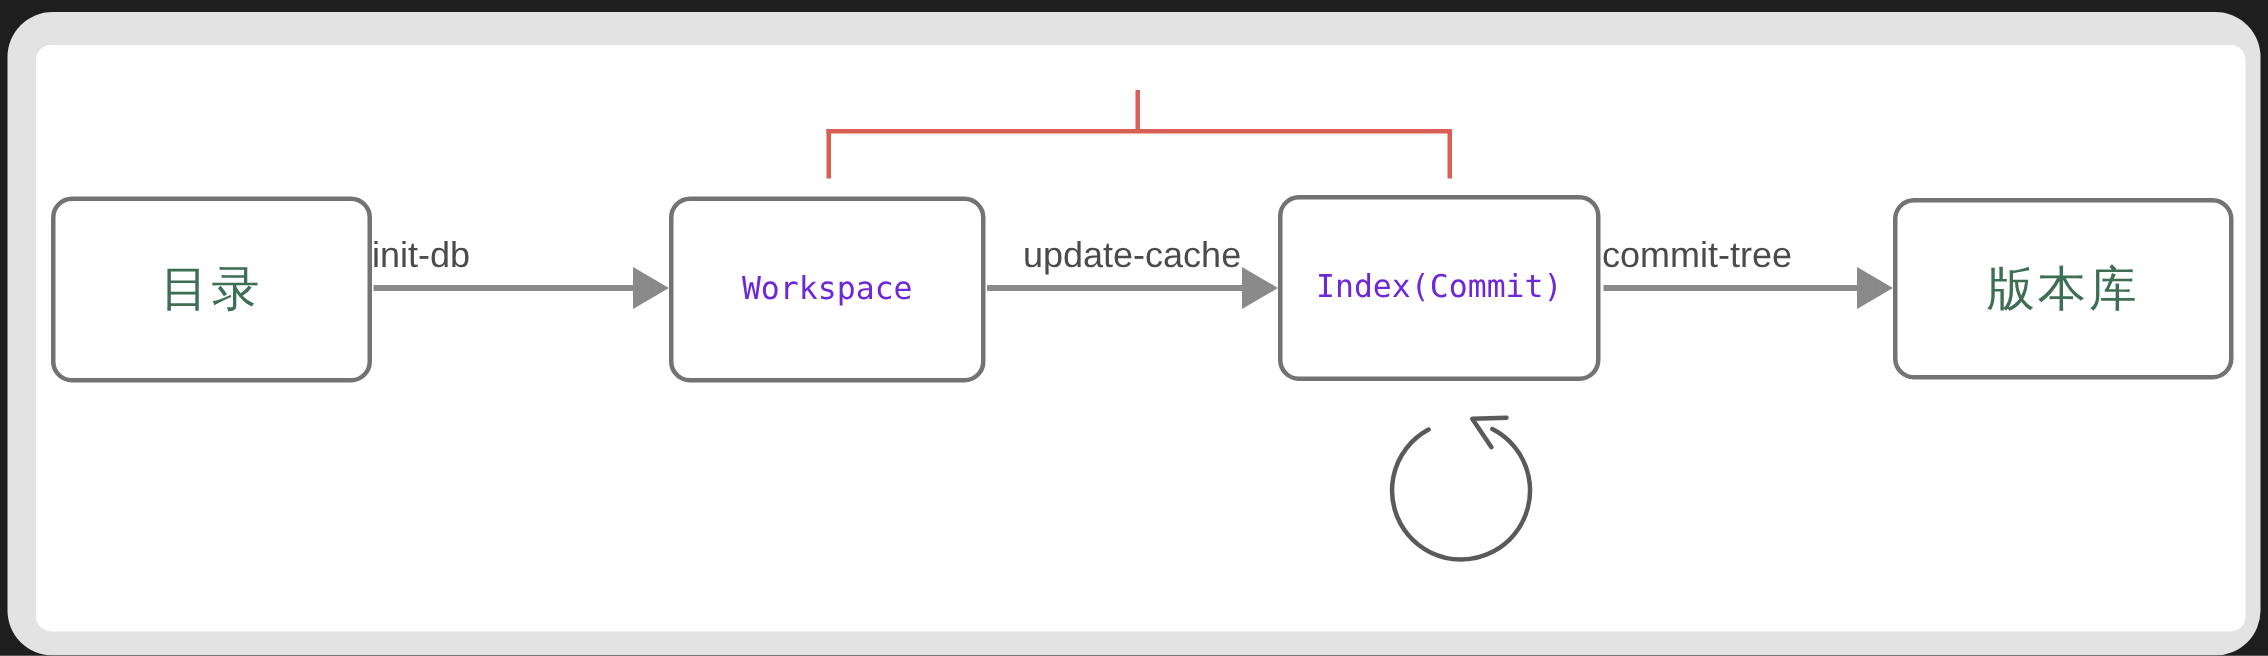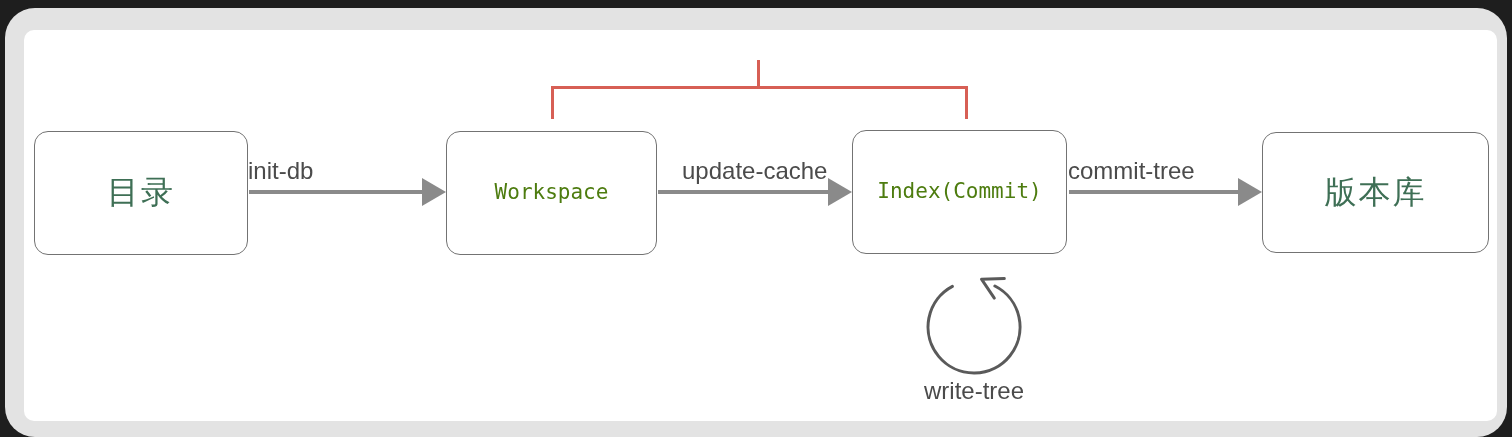--- a/index.html
+++ b/index.html
@@ -31,34 +31,34 @@
     text-align: center; font-size: 25px; color: #d75f55;
   }
   .bracket-stem  { position: absolute; left: 757px; top: 60px; width: 3px;  height: 28px; background: #d75f55; }
   .bracket-line  { position: absolute; left: 551px; top: 86px; width: 417px; height: 3px;  background: #d75f55; }
   .bracket-tick-l{ position: absolute; left: 551px; top: 86px; width: 3px;  height: 33px; background: #d75f55; }
   .bracket-tick-r{ position: absolute; left: 965px; top: 86px; width: 3px;  height: 33px; background: #d75f55; }
 
   
   .node {
     position: absolute;
-    border: 1px solid #737373;
+    border: 3px solid #737373;
     border-radius: 14px;
     background: #ffffff;
     display: flex; flex-direction: column;
     align-items: center; justify-content: center;
     gap: 7px;
   }
   .node-title {
     font-size: 32px; color: #3e6f55; letter-spacing: 2px;
     line-height: 1.1; white-space: nowrap;
   }
   .node-sub {
     font-family: "DejaVu Sans Mono", "Liberation Mono", monospace;
-    font-size: 21px; color: #4d7c0f; line-height: 1.1; white-space: nowrap;
+    font-size: 21px; color: #6d28d9; line-height: 1.1; white-space: nowrap;
   }
   .node-sub:empty { display: none; }
   .n1 { left: 34px;   top: 131px; width: 214px; height: 124px; }
   .n2 { left: 446px;  top: 131px; width: 211px; height: 124px; }
   .n3 { left: 852px;  top: 130px; width: 215px; height: 124px; }
   .n4 { left: 1262px; top: 132px; width: 227px; height: 121px; }
 
   
   .edge-line { position: absolute; top: 190px; height: 4px; background: #8a8a8a; }
   .edge-head {
@@ -132,15 +132,14 @@
   <div class="edge-label e2-label">update-cache</div>
 
   <div class="edge-line e3-line"></div>
   <div class="edge-head e3-head"></div>
   <div class="edge-label e3-label">commit-tree</div>
 
   <svg class="loop-svg" width="120" height="120" viewBox="0 0 120 120">
     <path d="M 38.4 19.4 A 46 46 0 1 0 80.9 19.0" fill="none" stroke="#5a5a5a" stroke-width="3" stroke-linecap="round"></path>
     <polyline points="80.3,31.1 67.5,12.2 90.3,11.5" fill="none" stroke="#5a5a5a" stroke-width="3" stroke-linecap="round" stroke-linejoin="round"></polyline>
   </svg>
-  <div class="loop-label">write-tree</div>
 
 </div>
 
 </body></html>

